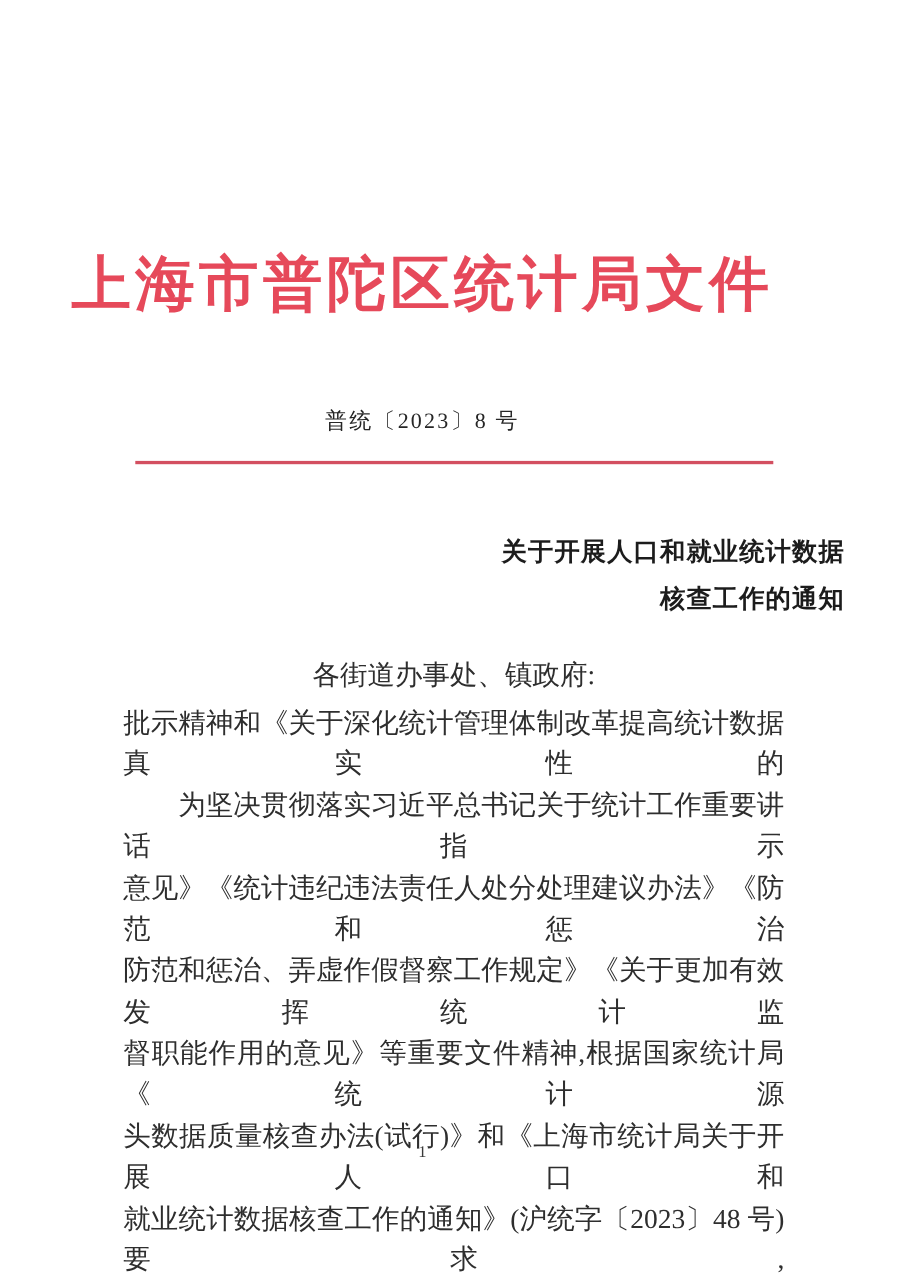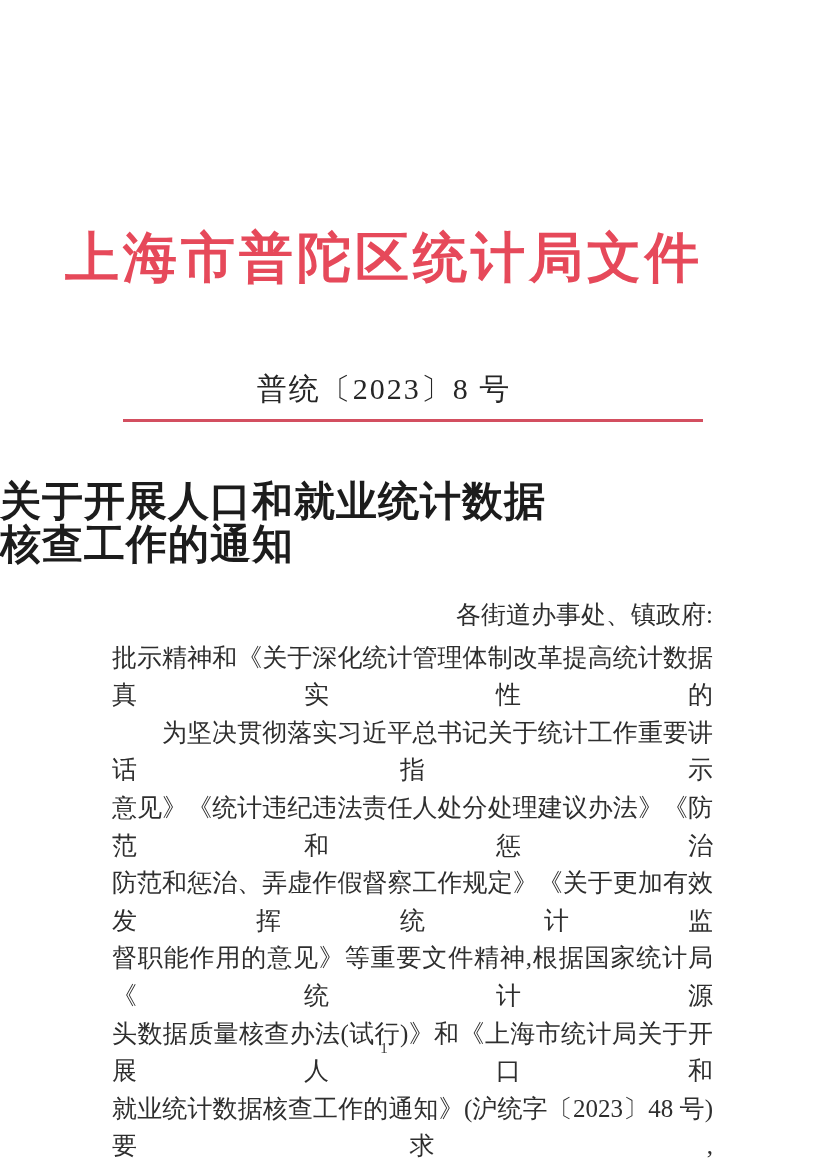--- a/index.html
+++ b/index.html
@@ -27,62 +27,62 @@
     letter-spacing: 4px;
     color: #e6495a;
     white-space: nowrap;
   }
   .doc-number {
     position: absolute;
     top: 369px;
     left: 0;
     width: 100%;
     text-align: center;
-    font-size: 30px;
+    font-size: 20px;
     letter-spacing: 2px;
     color: #262626;
     white-space: nowrap;
   }
   .red-divider {
     position: absolute;
     top: 419px;
     left: 123px;
     width: 580px;
     height: 3px;
     background: #d34f60;
   }
   .doc-title {
     position: absolute;
     top: 480px;
     left: 0;
     width: 100%;
     margin: 0;
-    text-align: left;
+    text-align: right;
     font-family: "Liberation Sans", sans-serif;
     font-weight: bold;
-    font-size: 41px;
+    font-size: 23px;
     line-height: 43px;
     letter-spacing: 1px;
     color: #1c1c1c;
   }
   .doc-title .title-line {
     display: block;
     white-space: nowrap;
   }
   .body-block {
     position: absolute;
     top: 596px;
     left: 112px;
     width: 601px;
     font-size: 25px;
     line-height: 37.6px;
     color: #2e2e2e;
   }
   .salutation {
-    text-align: right;
+    text-align: center;
     white-space: nowrap;
   }
   .para {
     margin-top: 5px;
   }
   .para .line {
     text-align: justify;
     text-align-last: justify;
   }
   .para .line.indent {

